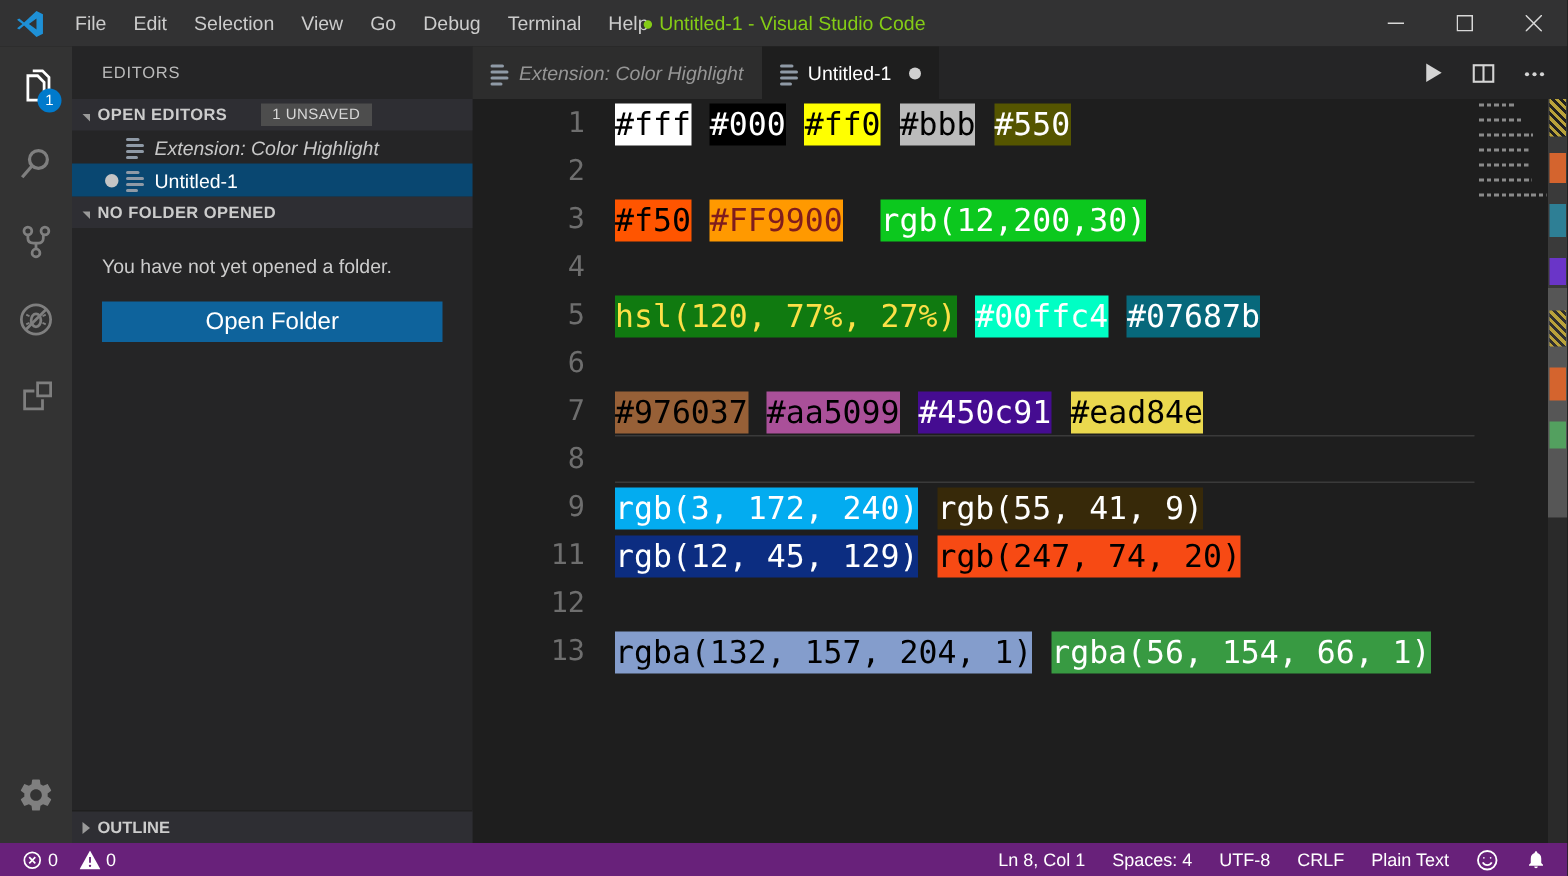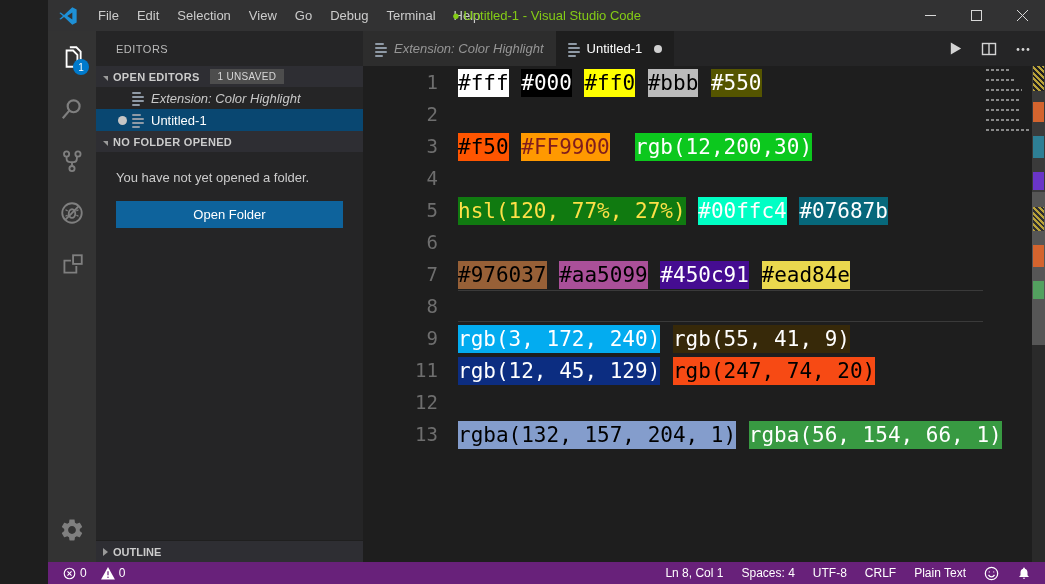--- a/index.html
+++ b/index.html
@@ -1,18 +1,18 @@
 <!DOCTYPE html>
 <html><head>
 <meta charset="utf-8">
 <style>
   * { margin:0; padding:0; box-sizing:border-box; }
   html,body { width:1045px; height:584px; overflow:hidden; background:#1e1e1e;
               font-family:"Liberation Sans", sans-serif; }
-  .window { width:1045px; height:584px; display:flex; flex-direction:column; position:relative;padding-left:48px; }
+  .window { width:1045px; height:584px; display:flex; flex-direction:column; position:relative; }
 
   
   .titlebar { height:31px; background:#323233; display:flex; align-items:center;
               color:#cccccc; font-size:13px; position:relative; flex:0 0 auto; }
   .logo { width:18px; height:18px; margin:0 12px 0 11px; flex:0 0 auto; }
   .menubar { display:flex; align-items:center; height:100%; }
   .menu-item { padding:0 9px; height:100%; display:flex; align-items:center; cursor:default; }
   .window-title { position:absolute; left:0; right:0; text-align:center; pointer-events:none;
                   color:#84cc16; font-size:13px; }
   .win-controls { margin-left:auto; display:flex; height:100%; z-index:2; }
@@ -41,34 +41,34 @@
              flex:0 0 auto; position:relative; font-size:13px; }
   .sb-title { height:35px; display:flex; align-items:center; padding-left:20px; font-size:11px;
               color:#bbbbbb; letter-spacing:0.5px; flex:0 0 auto; }
   .sb-section-header { height:21px; background:#2e2e33; display:flex; align-items:center;
                        padding-left:4px; font-size:11px; font-weight:bold; color:#cccccc;
                        letter-spacing:0.3px; flex:0 0 auto; }
   .tri { width:0; height:0; margin:0 5px 0 3px; }
   .tri.exp { border-left:5px solid transparent; border-top:5px solid #9a9a9a; margin-top:3px; }
   .tri.col { border-top:4px solid transparent; border-bottom:4px solid transparent;
              border-left:5px solid #9a9a9a; }
-  .sb-badge { margin-left:10px; background:#4d4d4d; color:#d7d7d7; font-size:10px; font-weight:normal;
+  .sb-badge { margin-left:22px; background:#4d4d4d; color:#d7d7d7; font-size:10px; font-weight:normal;
               padding:2px 8px; }
   .oe-item { height:22px; display:flex; align-items:center; padding-left:55px; position:relative;
              color:#c8c8c8; white-space:nowrap; }
   .oe-item.selected { background:#094771; color:#ffffff; }
   .oe-item.italic .oe-label { font-style:italic; }
   .mod-dot { position:absolute; left:22px; width:9px; height:9px; border-radius:50%; background:#c5c5c5; }
   .file-icon { position:absolute; left:36px; width:12px; height:12px; }
   .file-icon i { display:block; height:2px; background:#8f9aa6; margin-bottom:2px; border-radius:1px; }
   .file-icon i:nth-child(1){width:9px;} .file-icon i:nth-child(2){width:12px;}
   .file-icon i:nth-child(3){width:12px;} .file-icon i:nth-child(4){width:8px;}
   .nf-msg { padding:17px 20px 0 20px; color:#cccccc; line-height:18px; }
   .nf-btn { margin:14px 20px 0 20px; height:27px; background:#0e639c; color:#ffffff; border:none;
-            font-size:13px; font-family:"Liberation Sans",sans-serif; cursor:pointer; }
+            font-size:16px; font-family:"Liberation Sans",sans-serif; cursor:pointer; }
   .sb-fill { flex:1; }
   .outline-header { border-top:1px solid #1f1f1f; height:22px; background:#2e2e33; display:flex;
                     align-items:center; padding-left:4px; font-size:11px; font-weight:bold;
                     color:#cccccc; flex:0 0 auto; }
 
   
   .editor { flex:1; display:flex; flex-direction:column; min-width:0; background:#1e1e1e; }
   .tabbar { height:35px; background:#252526; display:flex; align-items:stretch; flex:0 0 auto;
             position:relative; }
   .tab { display:flex; align-items:center; padding:0 12px; font-size:13px; color:#969696;

